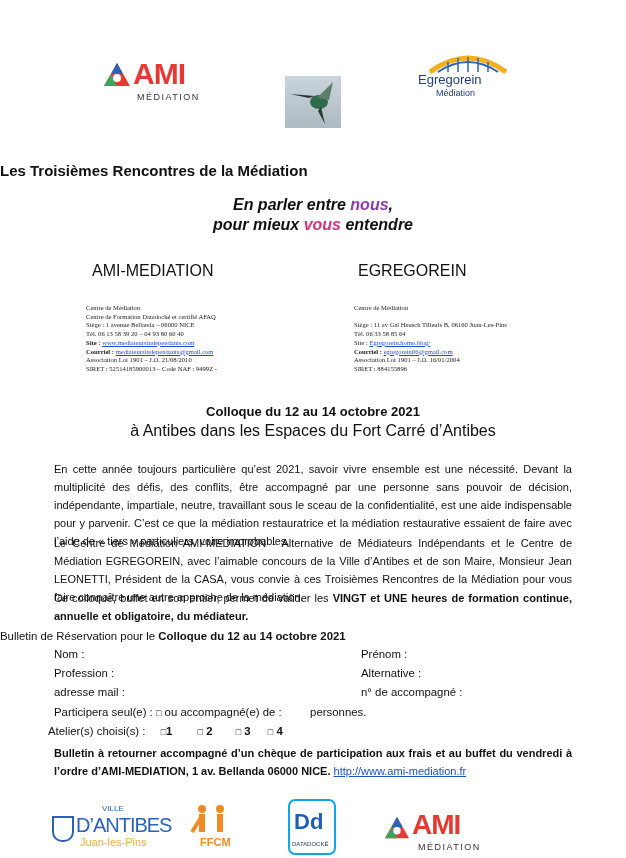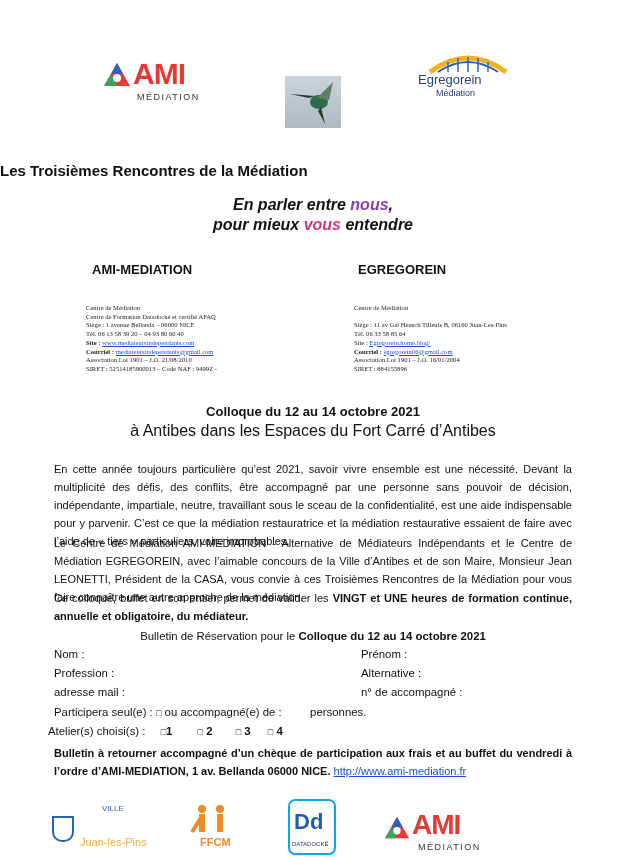--- a/index.html
+++ b/index.html
@@ -13,21 +13,21 @@
   .ami-text .m { color: #e53a33; }
   .ami-sub { position: absolute; left: 34px; top: 34px; font-size: 9px; letter-spacing: 1.5px; color: #333; }
   .bird { left: 285px; top: 76px; width: 56px; height: 52px; background: linear-gradient(180deg,#c9d4dc,#aeb9c1); }
   .ege-logo { left: 418px; top: 50px; width: 100px; height: 50px; }
   .ege-name { position: absolute; left: 0; top: 22px; font-size: 13px; color: #1f3f7a; }
   .ege-sub { position: absolute; left: 18px; top: 38px; font-size: 9px; color: #1f3f7a; }
   .title { left: 0; width: 626px; top: 162px; text-align: left; font-weight: bold; font-size: 15px; }
   .tag { left: 0; width: 626px; text-align: center; font-weight: bold; font-style: italic; font-size: 16px; }
   .purple { color: #8e3aa8; }
   .pink { color: #d6337d; }
-  .org { font-weight: bold; font-size: 13px; }
+  .org { font-weight: normal; font-size: 16px; }
   .small { font-family: "Liberation Serif", serif; font-size: 6.6px; line-height: 8.7px; color: #222; }
   .small a { color: #1a4fd0; text-decoration: underline; }
   .colloque { left: 0; width: 626px; top: 404px; text-align: center; font-weight: bold; font-size: 13px; }
   .lieu { left: 0; width: 626px; top: 422px; text-align: center; font-size: 16px; }
   .para { left: 54px; width: 518px; font-size: 11px; line-height: 18px; text-align: justify; }
   .formline { font-size: 11.4px; }
   .link { color: #1a4fd0; text-decoration: underline; font-weight: normal; }
   .foot { font-size: 10px; }
 </style>
 </head>
@@ -99,21 +99,21 @@
   <div>SIRET : 884155896</div>
 </div>
 
 <div class="abs colloque">Colloque du 12 au 14 octobre 2021</div>
 <div class="abs lieu">à Antibes dans les Espaces du Fort Carré d’Antibes</div>
 
 <div class="abs para" style="top:460px">En cette année toujours particulière qu’est 2021, savoir vivre ensemble est une nécessité. Devant la multiplicité des défis, des conflits, être accompagné par une personne sans pouvoir de décision, indépendante, impartiale, neutre, travaillant sous le sceau de la confidentialité, est une aide indispensable pour y parvenir. C’est ce que la médiation restauratrice et la médiation restaurative essaient de faire avec l’aide de « tiers » particuliers, voire improbables.</div>
 <div class="abs para" style="top:534px">Le Centre de Médiation AMI-MEDIATION - Alternative de Médiateurs Indépendants et le Centre de Médiation EGREGOREIN, avec l’aimable concours de la Ville d’Antibes et de son Maire, Monsieur Jean LEONETTI, Président de la CASA, vous convie à ces Troisièmes Rencontres de la Médiation pour vous faire connaître une autre approche de la médiation.</div>
 <div class="abs para" style="top:589px"><span>Ce colloque, buffet en son entier, permet de valider les </span><b>VINGT et UNE heures de formation continue, annuelle et obligatoire, du médiateur.</b></div>
 
-<div class="abs formline" style="left:0; width:626px; top:630px; text-align:center"><span>Bulletin de Réservation pour le </span><b>Colloque du 12 au 14 octobre 2021</b></div>
+<div class="abs formline" style="left:0; width:626px; top:630px; "><span>Bulletin de Réservation pour le </span><b>Colloque du 12 au 14 octobre 2021</b></div>
 
 <div class="abs formline" style="left:54px; top:648px">Nom :</div>
 <div class="abs formline" style="left:361px; top:648px">Prénom :</div>
 <div class="abs formline" style="left:54px; top:667px">Profession :</div>
 <div class="abs formline" style="left:361px; top:667px">Alternative :</div>
 <div class="abs formline" style="left:54px; top:686px">adresse mail :</div>
 <div class="abs formline" style="left:361px; top:686px">n° de accompagné :</div>
 
 <div class="abs formline" style="left:54px; top:706px">
   <span>Participera seul(e) :</span>
@@ -129,20 +129,21 @@
   <span style="margin-left:22px; font-size:9px">□</span> <b>2</b>
   <span style="margin-left:20px; font-size:9px">□</span> <b>3</b>
   <span style="margin-left:14px; font-size:9px">□</span> <b>4</b>
 </div>
 
 <div class="abs para" style="top:744px; font-weight:bold"><span>Bulletin à retourner accompagné d’un chèque de participation aux frais et au buffet du vendredi à l’ordre d’AMI-MEDIATION, 1 av. Bellanda 06000 NICE.</span> <a class="link">http://www.ami-mediation.fr</a></div>
 
 <div class="abs" style="left:48px; top:802px; width:106px; height:50px">
   <div class="abs" style="left:4px; top:14px; width:22px; height:26px; border:2px solid #2a64b8; border-radius:0 0 10px 10px"></div>
   <div class="abs foot" style="left:54px; top:2px; color:#2a64b8; font-size:8px">VILLE</div>
+  <div class="abs" style="left:28px; top:12px; color:#2a64b8; font-size:20px; letter-spacing:-1px">D’ANTIBES</div>
   <div class="abs" style="left:32px; top:34px; color:#e8b13a; font-size:11px">Juan-les-Pins</div>
 </div>
 
 <div class="abs" style="left:186px; top:804px; width:50px; height:48px">
   <svg width="50" height="30" viewBox="0 0 50 30">
     <circle cx="16" cy="5" r="4" fill="#f08a24"></circle>
       <rect x="13" y="10" width="6" height="18" fill="#f08a24"></rect>
     <circle cx="34" cy="5" r="4" fill="#f08a24"></circle>
       <rect x="31" y="10" width="6" height="18" fill="#f08a24"></rect>
     <path d="M6 28 L16 12" stroke="#f08a24" stroke-width="4"></path>

